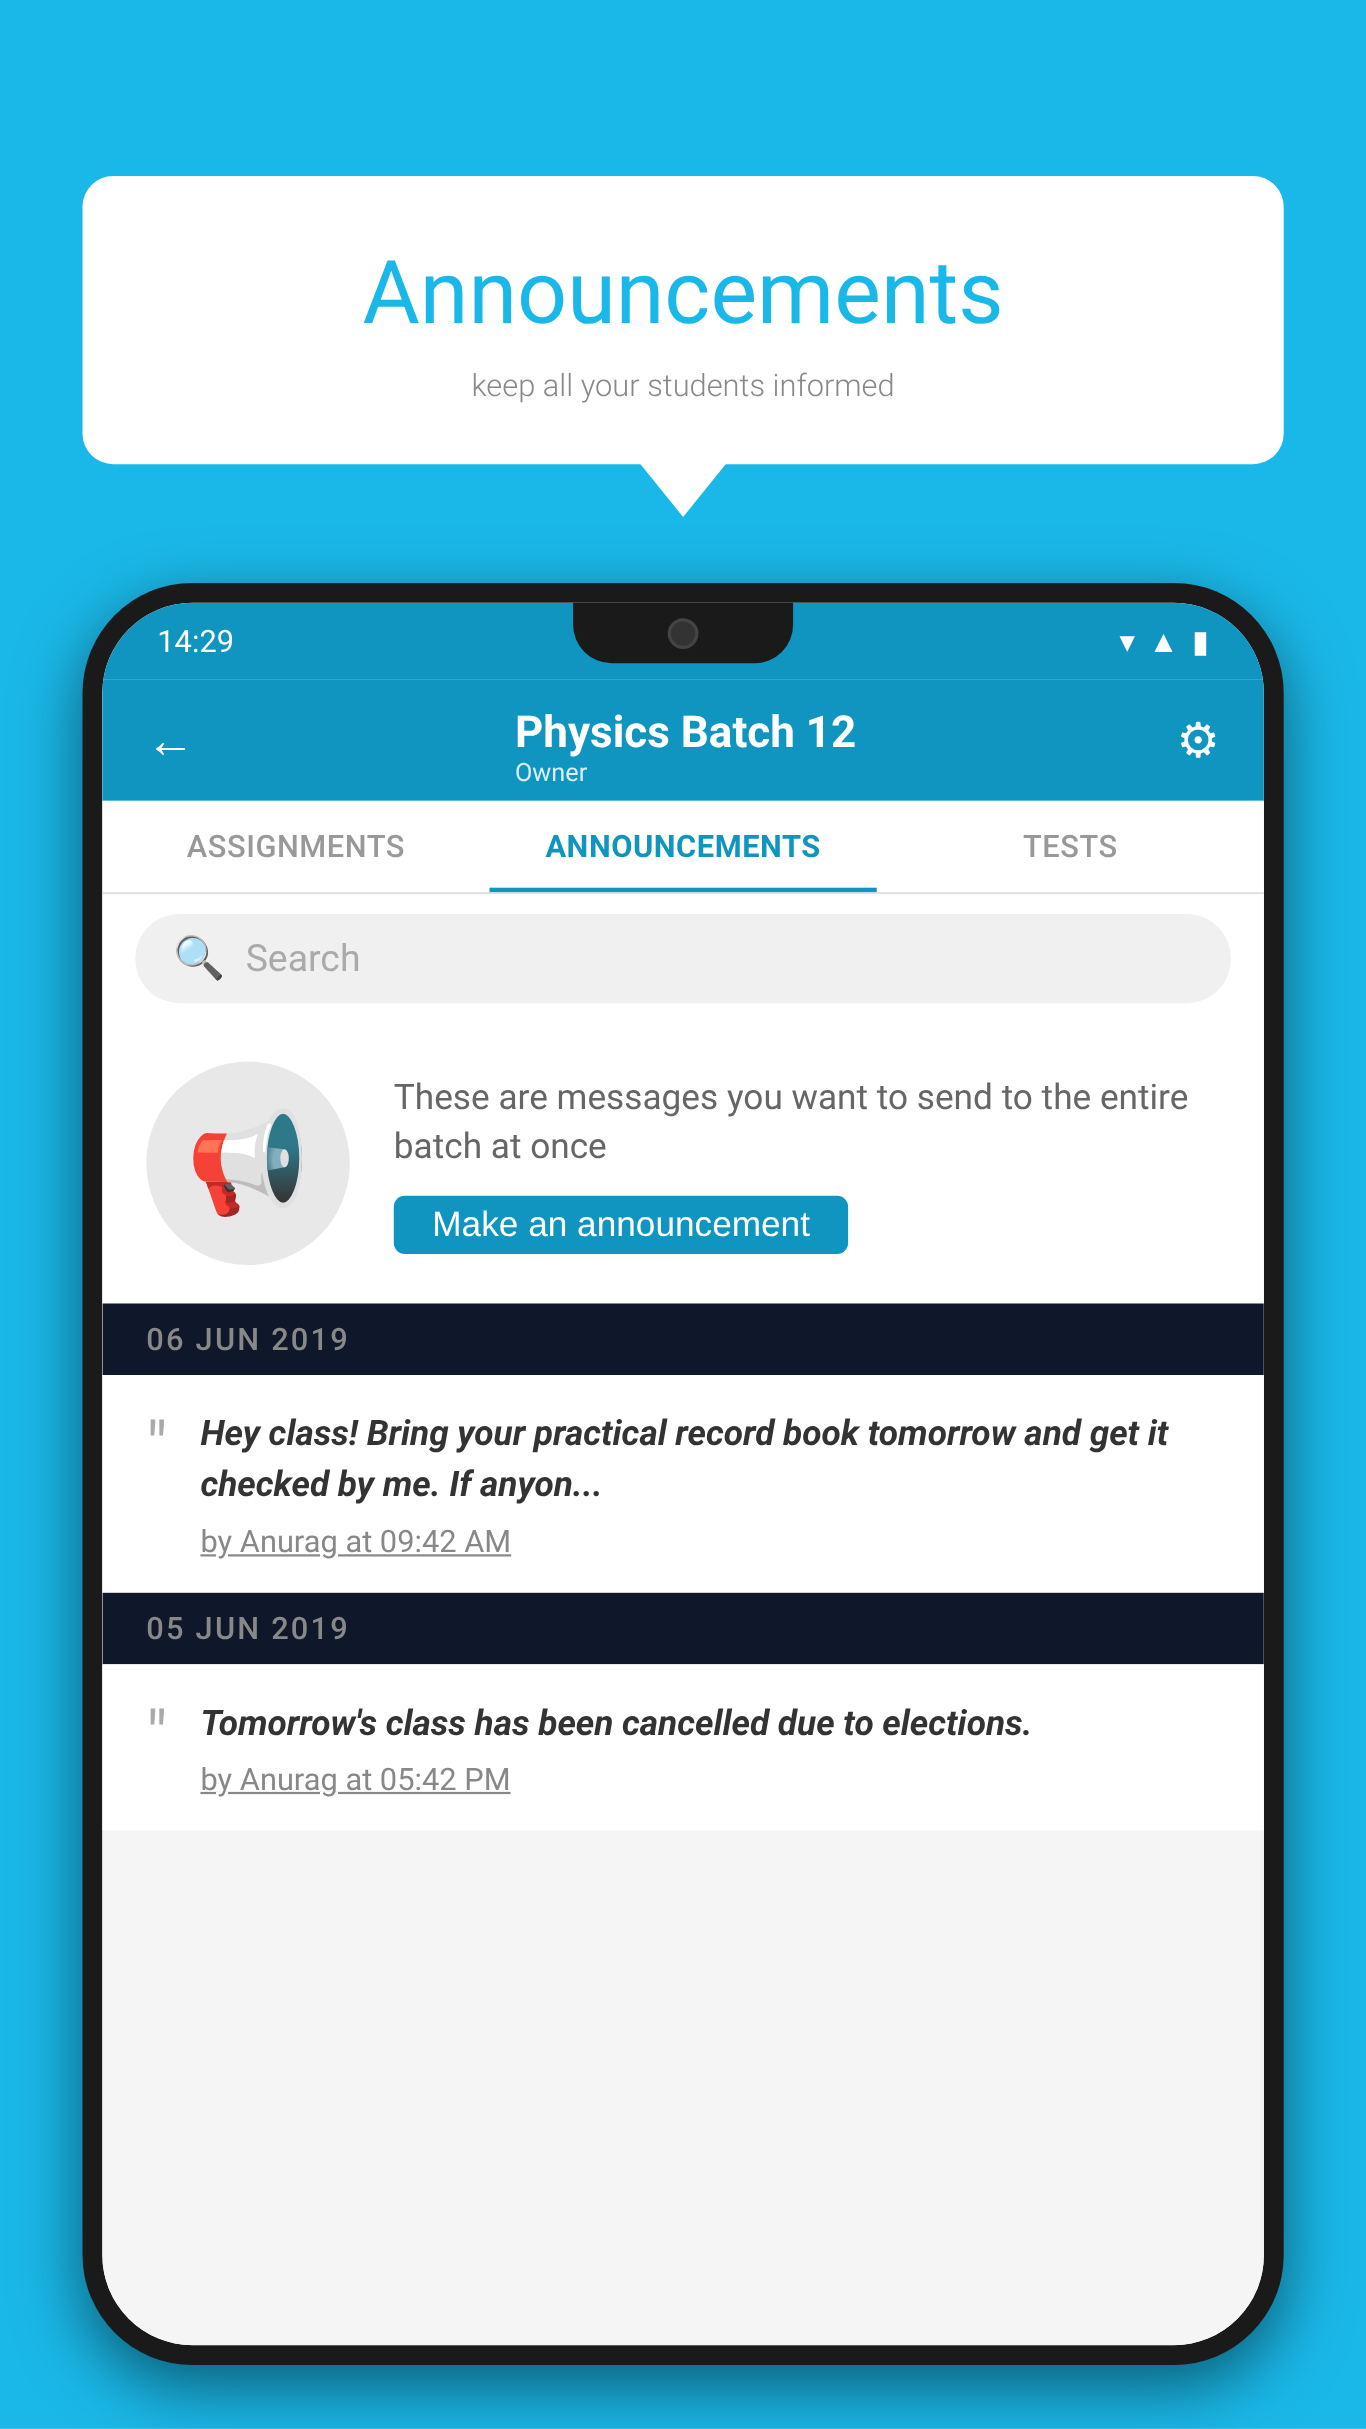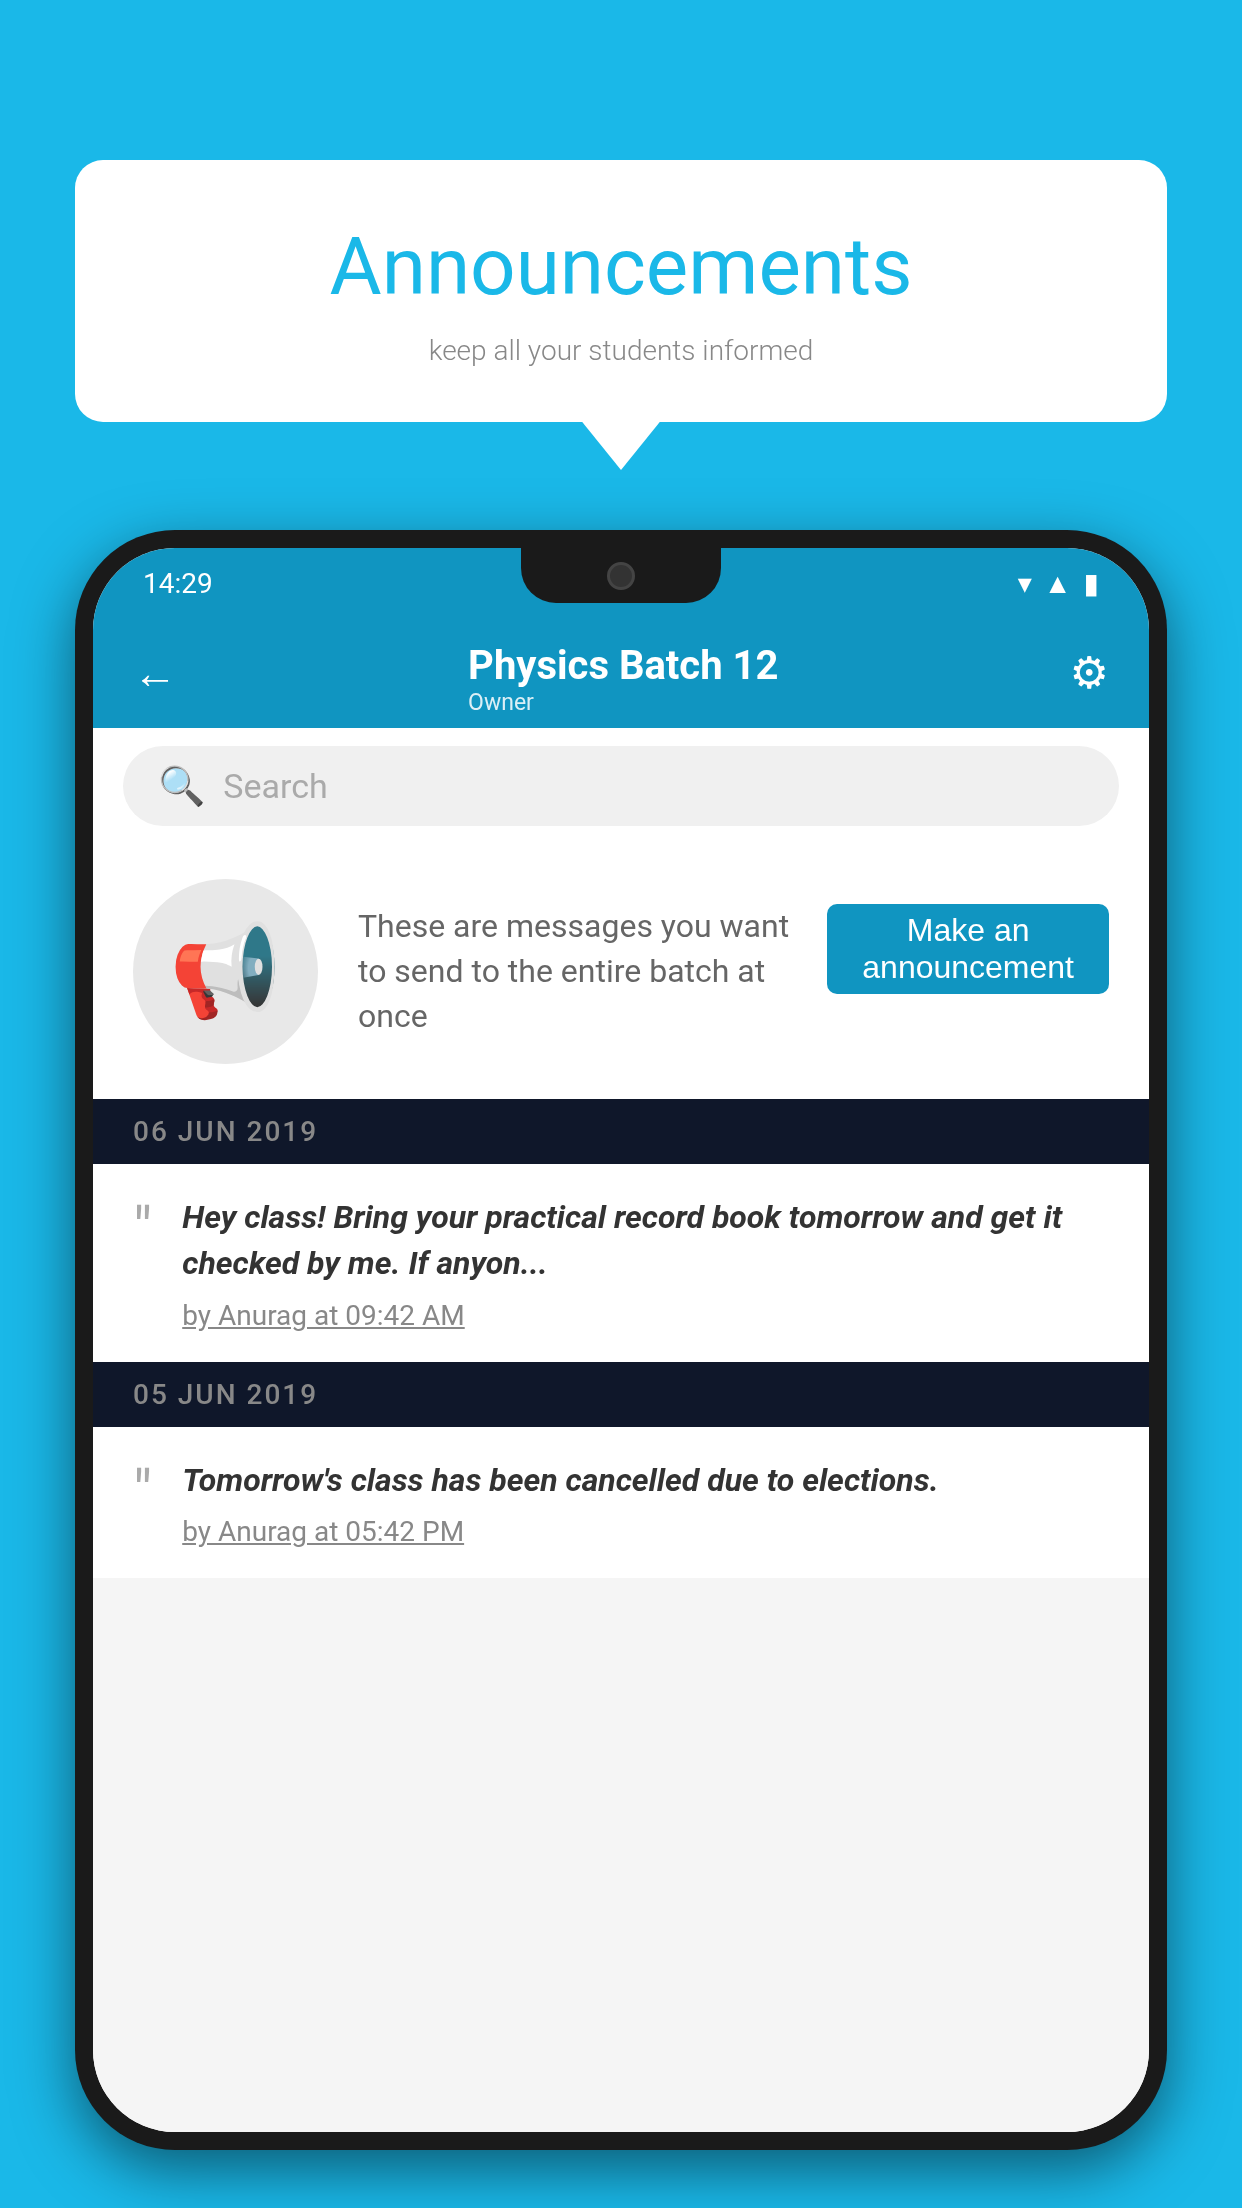--- a/index.html
+++ b/index.html
@@ -247,21 +247,21 @@
       display: flex;
       align-items: center;
       justify-content: center;
     }
     .megaphone-icon {
       font-size: 90px;
       color: #5a7a9a;
     }
     .promo-right {
       display: flex;
-      flex-direction: row;
+      flex-direction: column;
       gap: 22px;
     }
     .promo-text {
       font-size: 32px;
       color: #666;
       line-height: 1.4;
     }
     .make-announcement-btn {
       background: #1095c1;
       color: white;
@@ -351,20 +351,31 @@
 
       <div class="app-header">
         <span class="header-back">←</span>
         <div class="header-title-block">
           <div class="header-title">Physics Batch 12</div>
           <div class="header-subtitle">Owner</div>
         </div>
         <span class="header-settings">⚙</span>
       </div>
 
+      <div class="tabs-bar">
+        <div class="tab-item">
+          <span>ASSIGNMENTS</span>
+        </div>
+        <div class="tab-item active">
+          <span>ANNOUNCEMENTS</span>
+        </div>
+        <div class="tab-item">
+          <span>TESTS</span>
+        </div>
+      </div>
 
       <div class="content-area">
 
         <div class="search-container">
           <div class="search-bar">
             <span class="search-icon-el">🔍</span>
             <span class="search-input-text">Search</span>
           </div>
         </div>
 

